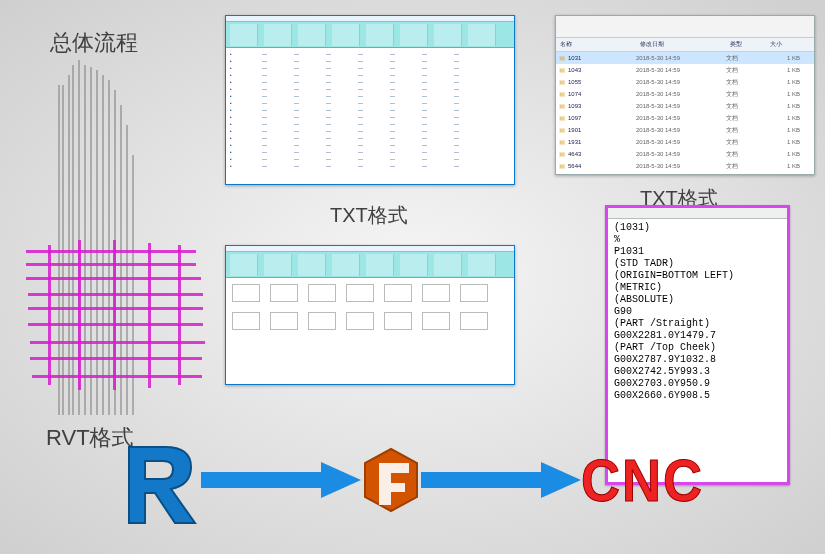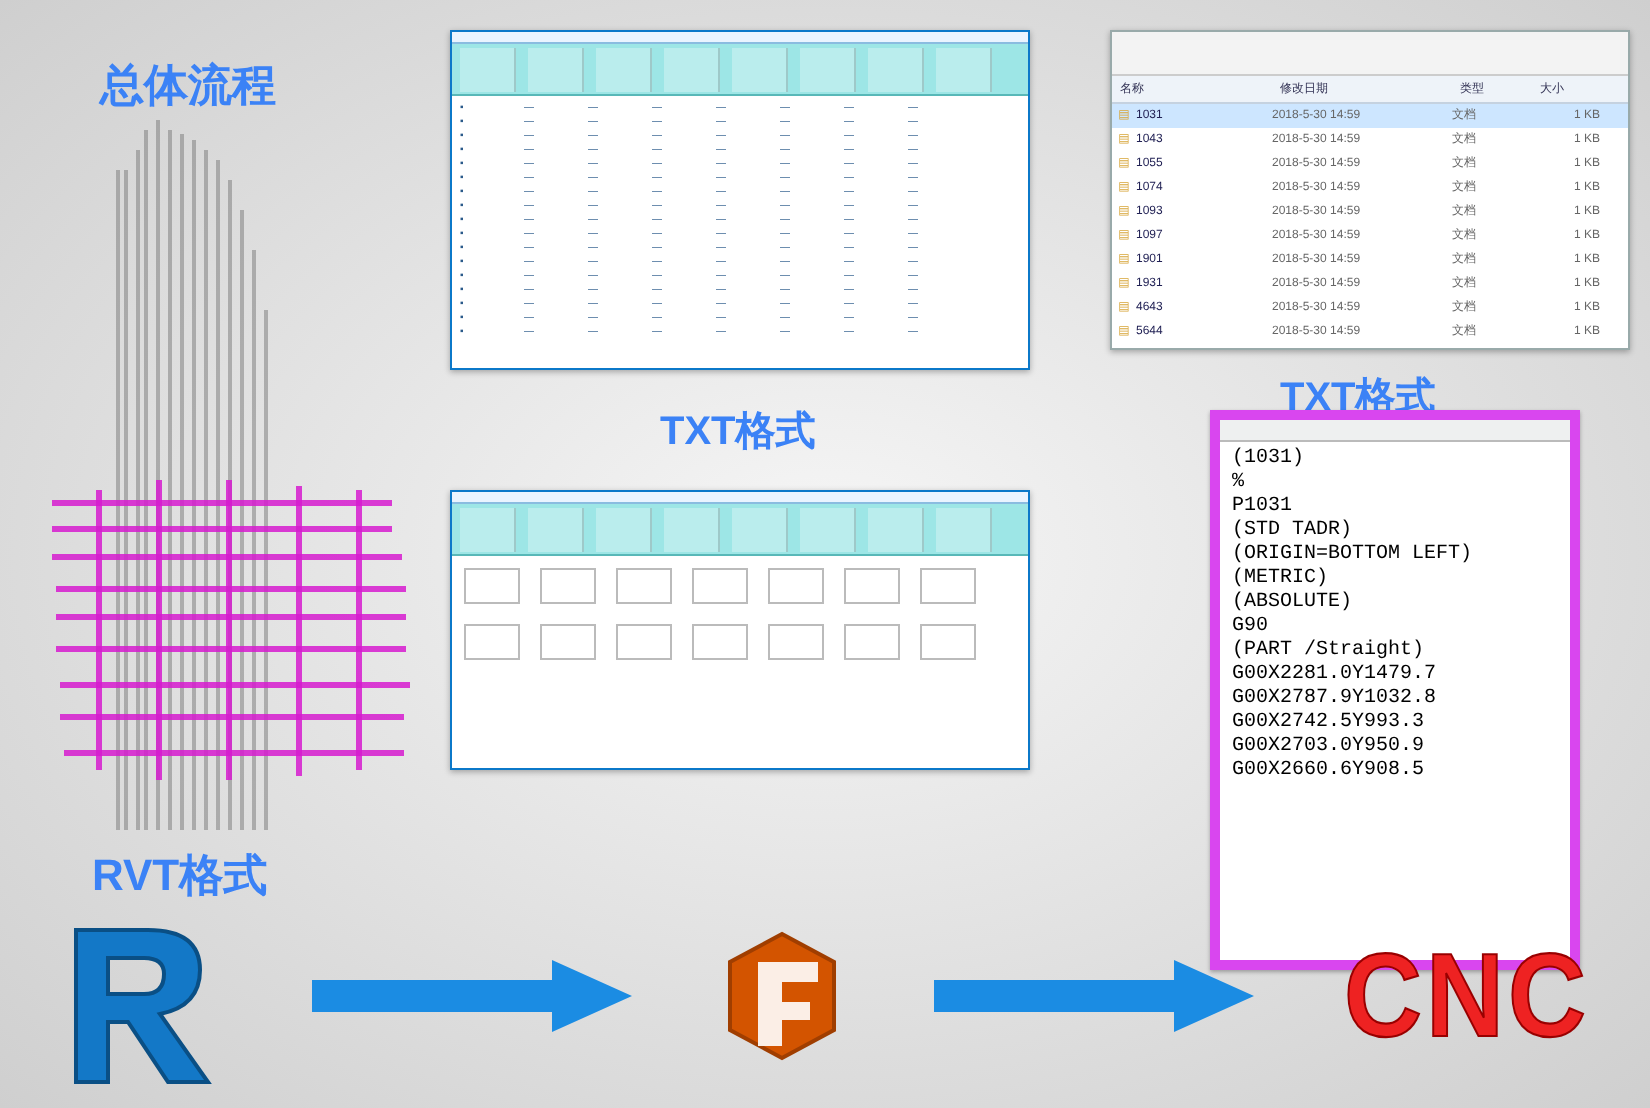--- a/index.html
+++ b/index.html
@@ -2,21 +2,21 @@
 <html><head>
 <meta charset="utf-8">
 <style>
   * { box-sizing: border-box; margin: 0; padding: 0; }
   body {
     width: 825px; height: 554px;
     background: radial-gradient(ellipse at center, #f6f6f6 0%, #cfcfcf 100%);
     font-family: "Microsoft YaHei", Arial, sans-serif;
     position: relative; overflow: hidden;
   }
-  .title { position:absolute; font-size:22px; color:#3b82f6; font-weight:700; }
+  .title { position:absolute; font-size:22px; color:#404040; font-weight:400; }
   .title.main { top:28px; left:50px; }
   .title.rvt  { top:423px; left:46px; }
   .title.maj  { top:202px; left:330px; font-size:20px; }
   .title.txt  { top:185px; left:640px; font-size:20px; }
 
   
   .bim-model {
     position:absolute; top:45px; left:18px; width:190px; height:370px;
   }
   .bim-model .bar { position:absolute; bottom:0; width:2px; background:#777; opacity:.5; }
@@ -55,30 +55,30 @@
   #explorer .frow .ic{width:12px; text-align:center; color:#d8a63a;}
   #explorer .frow .c1{width:68px; color:#225;}
   #explorer .frow .c2{width:90px; color:#666;}
   #explorer .frow .c3{width:40px; color:#666;}
   #explorer .frow .c4{width:34px; color:#666; text-align:right;}
   #explorer .frow.sel { background:#cde6ff; }
 
   
   #txtfile {
     position:absolute; top:205px; left:605px; width:185px; height:280px;
-    background:#fff; border:5px solid #d946ef; box-shadow:0 1px 2px rgba(0,0,0,.3);
+    background:#fff; border:3px solid #d946ef; box-shadow:0 1px 2px rgba(0,0,0,.3);
     font-family:"Courier New",monospace; font-size:10px; line-height:12px;
     color:#000; padding:14px 6px 2px; overflow:hidden;
   }
   #txtfile .tb { position:absolute; top:0; left:0; right:0; height:11px;
                  background:#eef0f0; border-bottom:1px solid #bbb;}
 
   
-  .flow { position:absolute; left:30px; right:30px; top:450px; height:95px;
-          display:flex; align-items:center; justify-content:space-between;}
+  .flow { position:absolute; left:30px; right:30px; top:432px; height:95px;
+          display:flex; align-items:center; justify-content:center;}
   .revit-logo { width:80px; height:90px; position:relative; font-weight:900;
                 font-size:92px; color:#1378c7; font-family:Arial,sans-serif;
                 line-height:78px; text-shadow:0 3px 0 #0a4f85;}
   .revit-logo svg { width:80px; height:90px; display:block;}
   .arrow { width:160px; height:36px; }
   .arrow svg { width:100%; height:100%; display:block;}
   .fab-logo { width:60px; height:70px;}
   .fab-logo svg{width:100%;height:100%;}
   .cnc { font-family:"Arial Black",Arial,sans-serif; font-size:54px;
          font-weight:900; color:#e22; letter-spacing:2px;
@@ -435,20 +435,21 @@
       <div>(1031)</div>
       <div>%</div>
       <div>P1031</div>
       <div>(STD TADR)</div>
       <div>(ORIGIN=BOTTOM LEFT)</div>
       <div>(METRIC)</div>
       <div>(ABSOLUTE)</div>
       <div>G90</div>
       <div>(PART /Straight)</div>
       <div>G00X2281.0Y1479.7</div>
+      <div>(PART /Top Cheek)</div>
       <div>G00X2787.9Y1032.8</div>
       <div>G00X2742.5Y993.3</div>
       <div>G00X2703.0Y950.9</div>
       <div>G00X2660.6Y908.5</div>
     </div>
 </div>
 
 <div class="flow">
   <div class="revit-logo">
     <svg viewBox="0 0 80 90">

